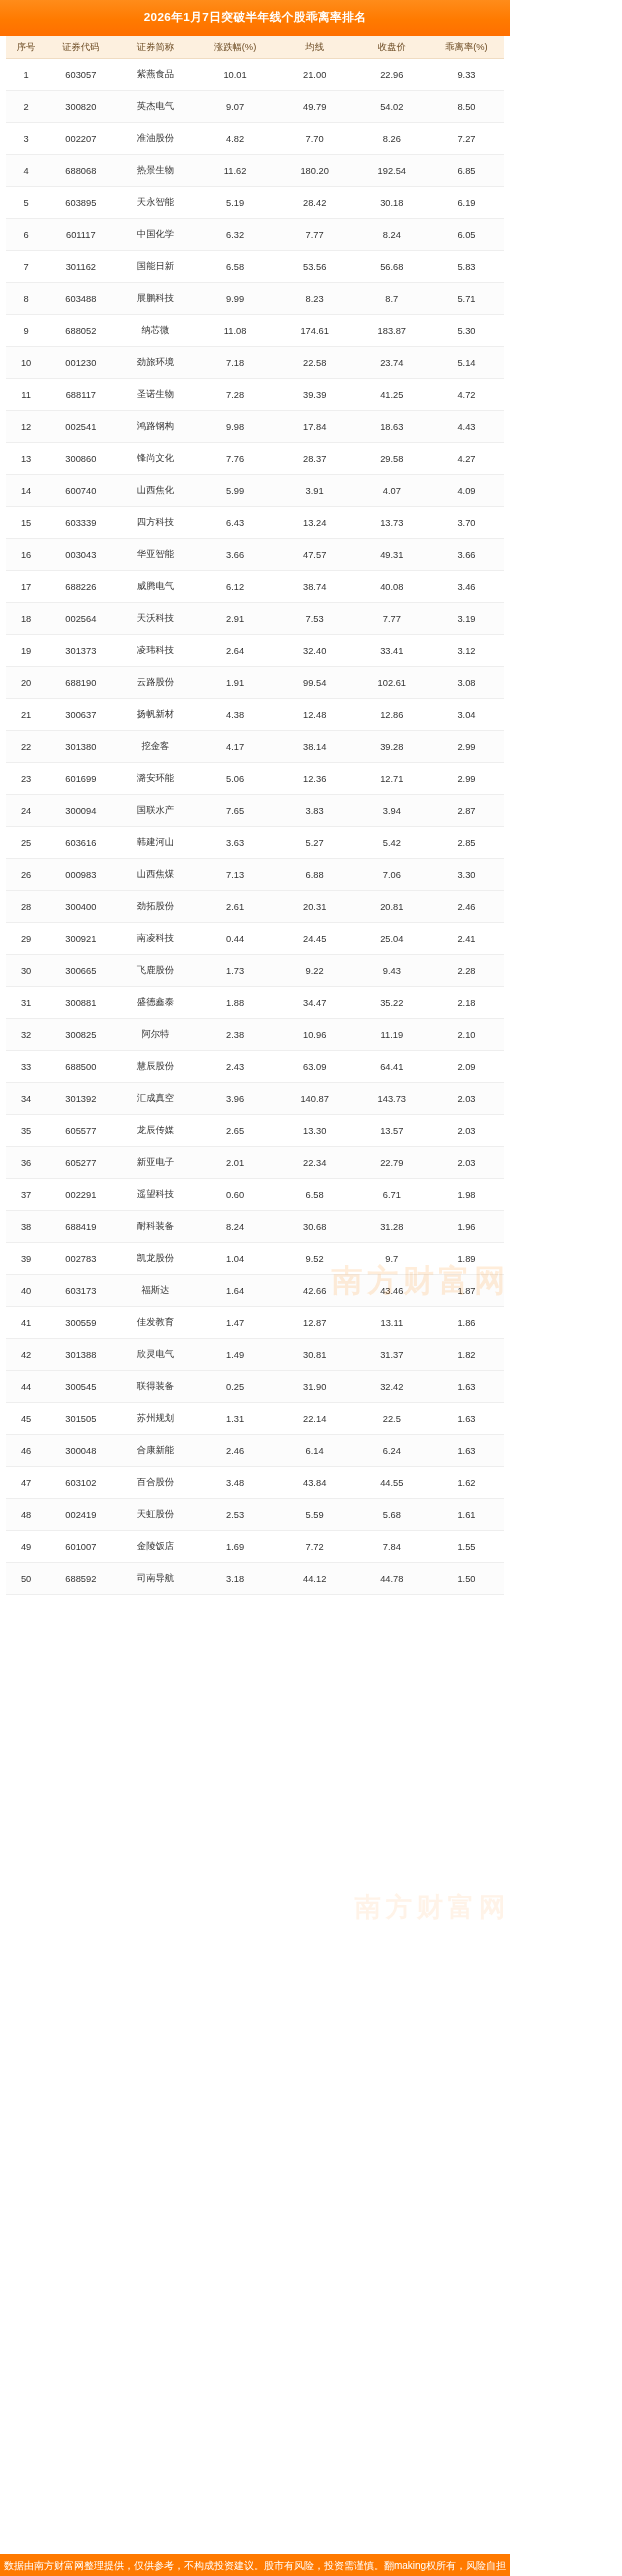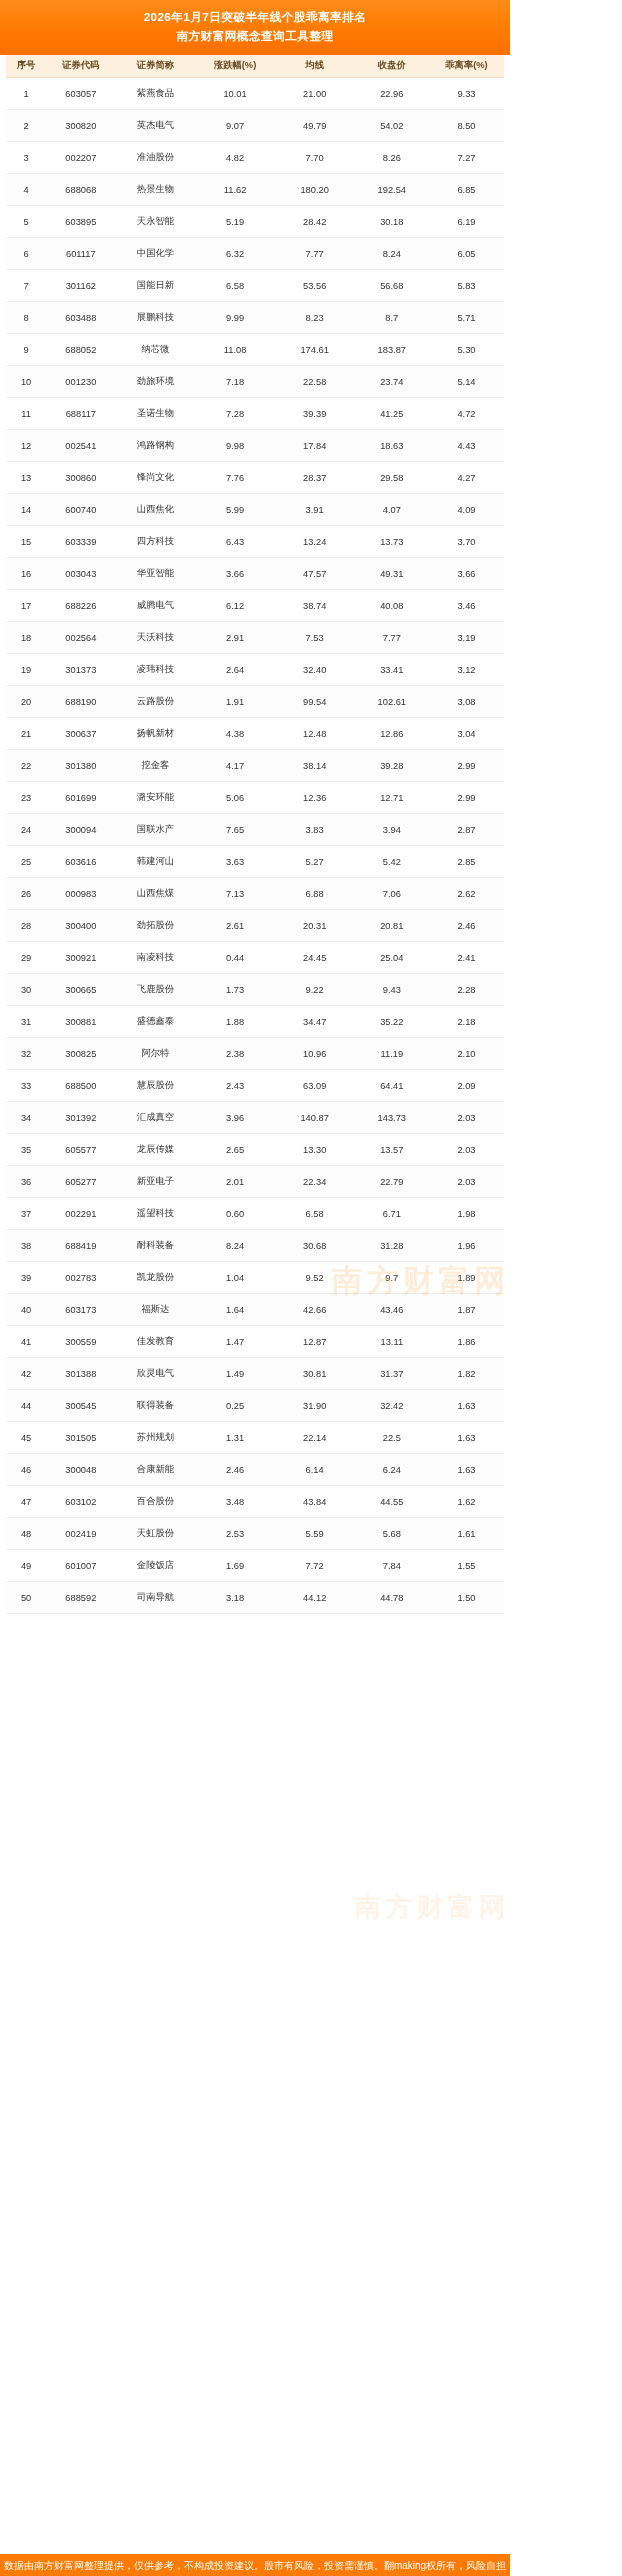--- a/index.html
+++ b/index.html
@@ -36,21 +36,21 @@
   }
   table.rank {
     width: 100%;
     border-collapse: collapse;
     table-layout: fixed;
   }
   table.rank thead th {
     background: #fdf0df;
     color: #6b4a22;
     font-size: 9.3px;
-    font-weight: bold;
+    font-weight: normal;
     height: 23px;
     border-bottom: 0.8px solid #f0dcc2;
     text-align: center;
     white-space: nowrap;
   }
   table.rank tbody td {
     height: 32px;
     font-size: 9.3px;
     color: #333333;
     text-align: center;
@@ -106,21 +106,20 @@
     right: 0;
   }
 </style>
 </head>
 <body>
 
 <div id="page">
 
   <div class="header">
     <div class="title-line">2026年1月7日突破半年线个股乖离率排名</div>
-    <div class="title-line">南方财富网概念查询工具整理</div>
   </div>
 
   <div class="watermark">南方财富网</div>
   <div class="watermark second">南方财富网</div>
 
   <div class="table-wrap">
     <table class="rank">
       <colgroup>
         <col class="c-idx">
           <col class="c-code">
@@ -367,21 +366,21 @@
             <td class="num">5.42</td>
             <td class="num">2.85</td>
           </tr>
           <tr class="alt">
             <td class="idx">26</td>
             <td class="code">000983</td>
             <td class="name">山西焦煤</td>
             <td class="num">7.13</td>
             <td class="num">6.88</td>
             <td class="num">7.06</td>
-            <td class="num">2.62</td>
+            <td class="num">3.30</td>
           </tr>
           <tr class="alt">
             <td class="idx">28</td>
             <td class="code">300400</td>
             <td class="name">劲拓股份</td>
             <td class="num">2.61</td>
             <td class="num">20.31</td>
             <td class="num">20.81</td>
             <td class="num">2.46</td>
           </tr>

